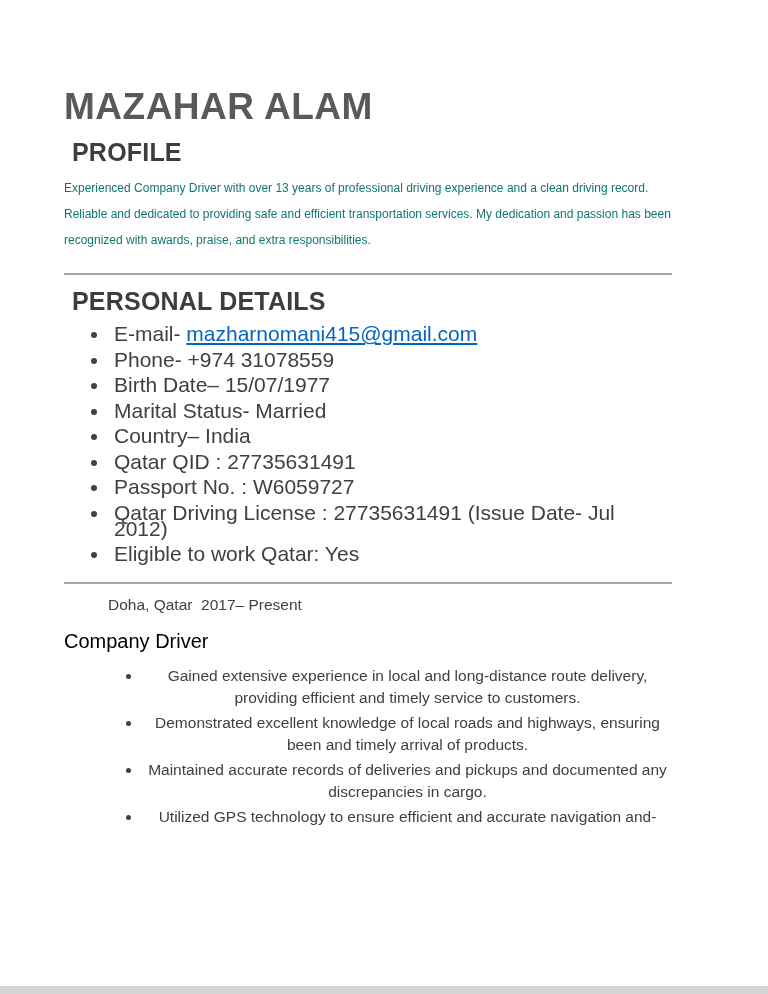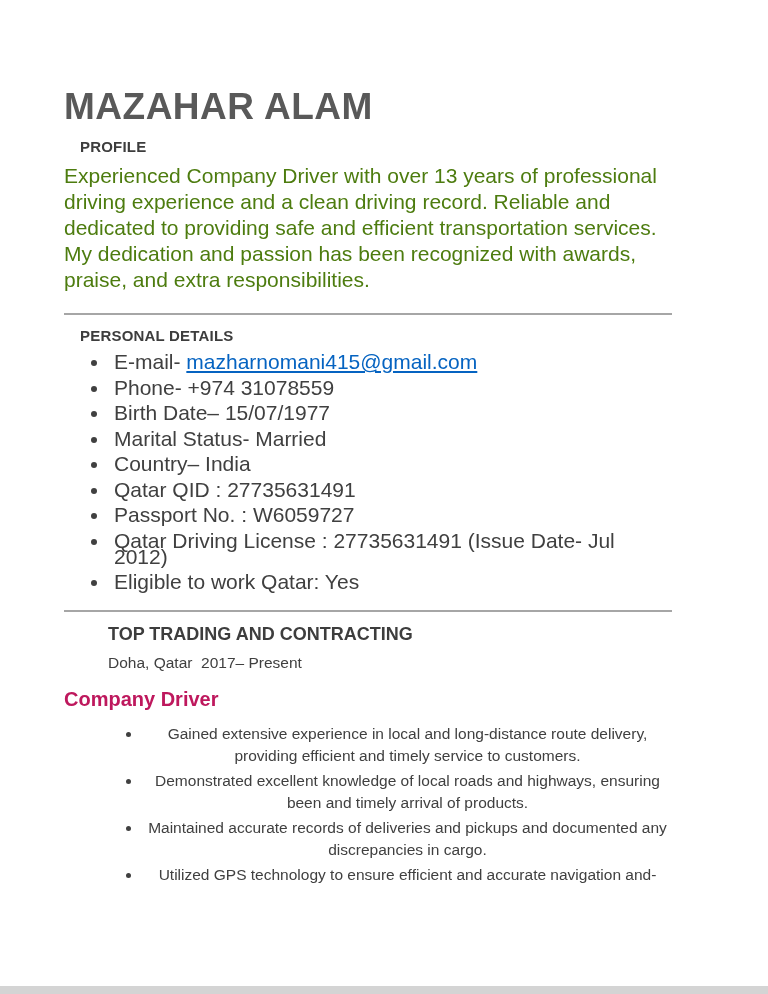--- a/index.html
+++ b/index.html
@@ -18,31 +18,31 @@
     padding: 86px 96px 0 64px;
   }
   .doc-title {
     margin: 0 0 10px 0;
     font-size: 37px;
     font-weight: bold;
     letter-spacing: 0.5px;
     color: #595959;
   }
   .section-heading {
-    margin: 6px 0 8px 16px;
-    font-size: 15px;
+    margin: 6px 0 8px 8px;
+    font-size: 25px;
     font-weight: bold;
     color: #3d3d3d;
     letter-spacing: 0.2px;
   }
   .profile-body {
     margin: 4px 0 0 0;
-    font-size: 21px;
+    font-size: 12px;
     line-height: 26px;
-    color: #4d7c0f;
+    color: #0f766e;
     max-width: 648px;
   }
   hr.rule {
     border: none;
     border-top: 2px solid #a6a6a6;
     margin: 20px 0 12px 0;
   }
   .pd-list {
     margin: 10px 0 0 0;
     padding: 0 0 0 46px;
@@ -68,22 +68,22 @@
   }
   .exp-location {
     margin: 9px 0 0 44px;
     font-size: 15.5px;
     color: #404040;
     white-space: pre-wrap;
   }
   .exp-role {
     margin: 16px 0 0 0;
     font-size: 20px;
-    font-weight: bold;
-    color: #be185d;
+    font-weight: normal;
+    color: #000000;
   }
   .exp-list {
     margin: 12px 0 0 0;
     padding: 0 0 0 78px;
     list-style: disc outside;
     font-size: 15.5px;
     line-height: 21.5px;
     color: #404040;
     max-width: 660px;
     text-align: center;
@@ -129,21 +129,20 @@
         <li>Qatar QID : 27735631491</li>
         <li>Passport No. : W6059727</li>
         <li>Qatar Driving License : 27735631491 (Issue Date- Jul 2012)</li>
         <li>Eligible to work Qatar: Yes</li>
       </ul>
     </section>
 
     <hr class="rule">
 
     <section>
-      <div class="exp-company">TOP TRADING AND CONTRACTING</div>
       <div class="exp-location">Doha, Qatar  2017– Present</div>
       <div class="exp-role">Company Driver</div>
       <ul class="exp-list">
         <li>Gained extensive experience in local and long-distance route delivery, providing efficient and timely service to customers.</li>
         <li>Demonstrated excellent knowledge of local roads and highways, ensuring been and timely arrival of products.</li>
         <li>Maintained accurate records of deliveries and pickups and documented any discrepancies in cargo.</li>
         <li>Utilized GPS technology to ensure efficient and accurate navigation and-</li>
       </ul>
     </section>
 

